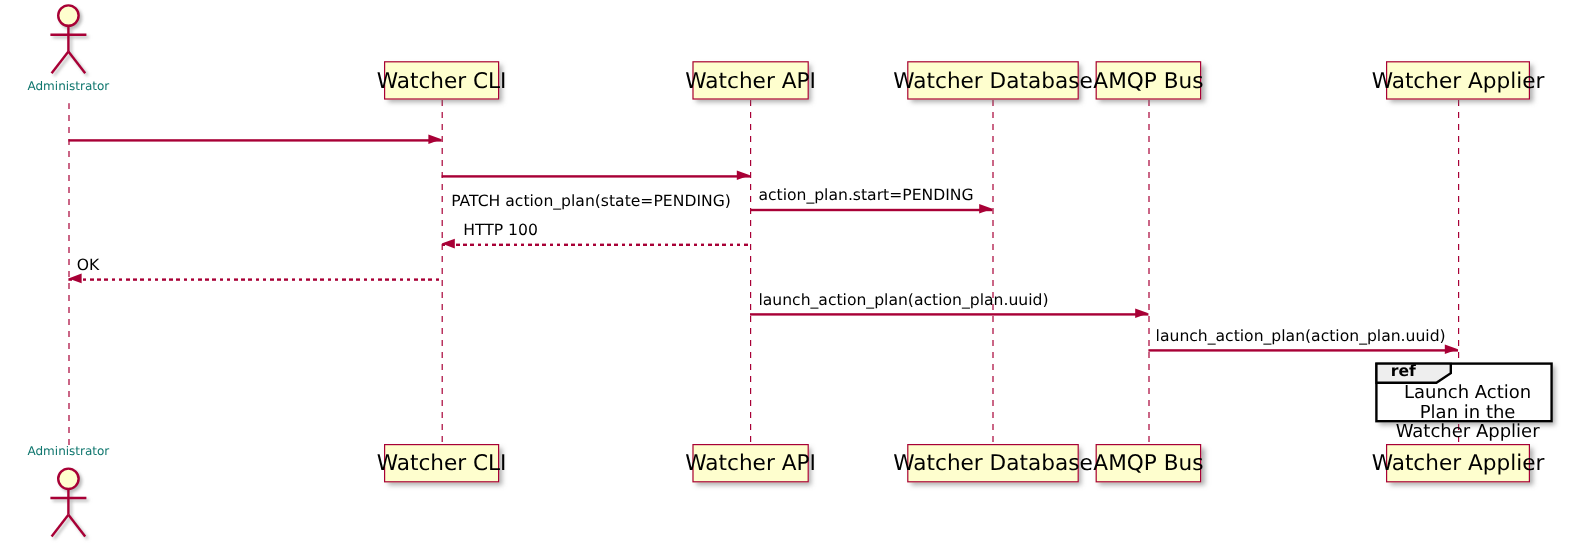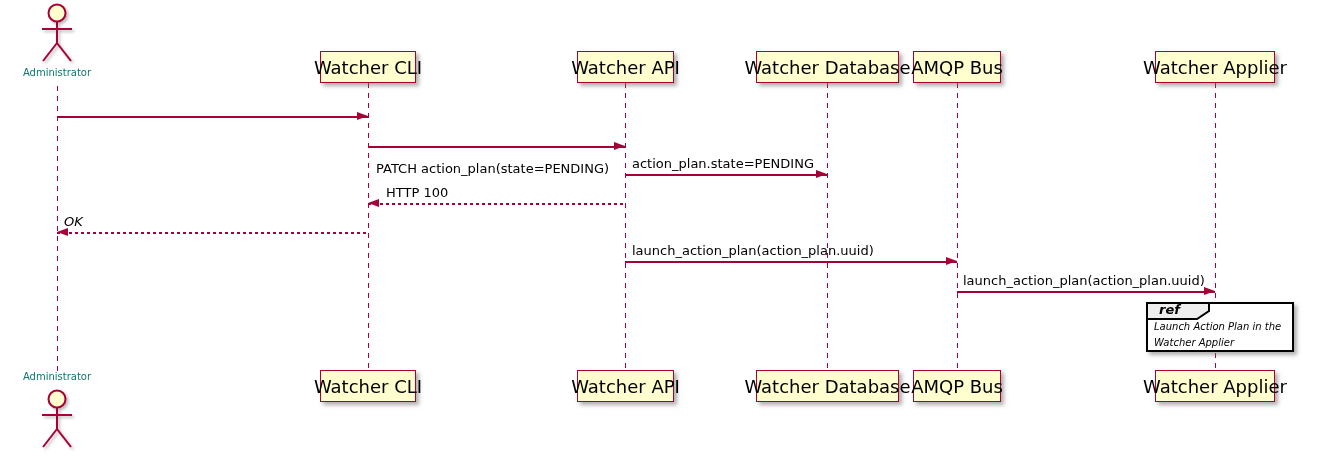--- a/index.html
+++ b/index.html
@@ -24,22 +24,22 @@
     background:repeating-linear-gradient(90deg,#A80036 0 3px,transparent 3px 6px);}
   .arr-r{position:absolute;width:0;height:0;border-top:4.5px solid transparent;
     border-bottom:4.5px solid transparent;border-left:11px solid #A80036;}
   .arr-l{position:absolute;width:0;height:0;border-top:4.5px solid transparent;
     border-bottom:4.5px solid transparent;border-right:11px solid #A80036;}
   
   .ref-box{position:absolute;box-sizing:border-box;background:#FFFFFF;border:2px solid #000;
     box-shadow:3px 3px 4px rgba(110,110,110,0.55);}
   .ref-tag-svg{position:absolute;left:-2px;top:-2px;}
   .ref-keyword{position:absolute;left:11px;top:-2px;font-size:13px;font-weight:bold;color:#000;}
-  .ref-text{position:absolute;left:6px;top:15px;font-size:10px;line-height:16px;
-    white-space:pre-line;color:#000;}
+  .ref-text{position:absolute;left:6px;top:15px;font-size:15px;line-height:16px;
+    white-space:pre-line;color:#000;text-align:center;}
 </style>
 </head>
 <body>
 
 <div id="canvas">
 
   <div class="lifeline" style="left:57px;top:86px;height:286px;"></div>
   <div class="lifeline" style="left:368px;top:83px;height:287px;"></div>
   <div class="lifeline" style="left:625px;top:83px;height:287px;"></div>
   <div class="lifeline" style="left:827px;top:83px;height:287px;"></div>
@@ -61,41 +61,41 @@
   <div class="pbox" style="left:913px;top:51px;width:88px;">AMQP Bus</div>
   <div class="pbox" style="left:1155px;top:51px;width:120px;">Watcher Applier</div>
 
   <div class="line-solid" style="left:57px;top:116px;width:311px;"></div>
   <div class="arr-r" style="left:357px;top:112px;"></div>
 
   <div class="msg-label" style="left:376px;top:128px;margin-top:33px;">PATCH action_plan(state=PENDING)</div>
   <div class="line-solid" style="left:368px;top:146px;width:257px;"></div>
   <div class="arr-r" style="left:614px;top:142px;"></div>
 
-  <div class="msg-label" style="left:632px;top:156px;">action_plan.state=PENDING</div>
+  <div class="msg-label" style="left:632px;top:156px;">action_plan.start=PENDING</div>
   <div class="line-solid" style="left:625px;top:174px;width:202px;"></div>
   <div class="arr-r" style="left:816px;top:170px;"></div>
 
   <div class="msg-label" style="left:386px;top:185px;">HTTP 100</div>
   <div class="line-dashed" style="left:368px;top:203px;width:257px;"></div>
   <div class="arr-l" style="left:368px;top:199px;"></div>
 
-  <div class="msg-label" style="left:64px;top:214px;font-style:italic;">OK</div>
+  <div class="msg-label" style="left:64px;top:214px;">OK</div>
   <div class="line-dashed" style="left:57px;top:232px;width:311px;"></div>
   <div class="arr-l" style="left:57px;top:228px;"></div>
 
   <div class="msg-label" style="left:632px;top:243px;">launch_action_plan(action_plan.uuid)</div>
   <div class="line-solid" style="left:625px;top:261px;width:332px;"></div>
   <div class="arr-r" style="left:946px;top:257px;"></div>
 
   <div class="msg-label" style="left:963px;top:273px;">launch_action_plan(action_plan.uuid)</div>
   <div class="line-solid" style="left:957px;top:291px;width:258px;"></div>
   <div class="arr-r" style="left:1204px;top:287px;"></div>
 
-  <div class="ref-box" style="left:1146px;top:302px;width:148px;height:50px;font-style:italic;">
+  <div class="ref-box" style="left:1146px;top:302px;width:148px;height:50px;">
     <svg class="ref-tag-svg" width="66" height="19" viewBox="0 0 66 19">
       <path d="M1,1 H63 V9 L51,17 H1 Z" fill="#EEEEEE" stroke="#000000" stroke-width="2"></path>
     </svg>
     <span class="ref-keyword">ref</span>
     <div class="ref-text">Launch Action Plan in the
 Watcher Applier</div>
   </div>
 
   <div class="pbox" style="left:320px;top:370px;width:96px;">Watcher CLI</div>
   <div class="pbox" style="left:577px;top:370px;width:97px;">Watcher API</div>

